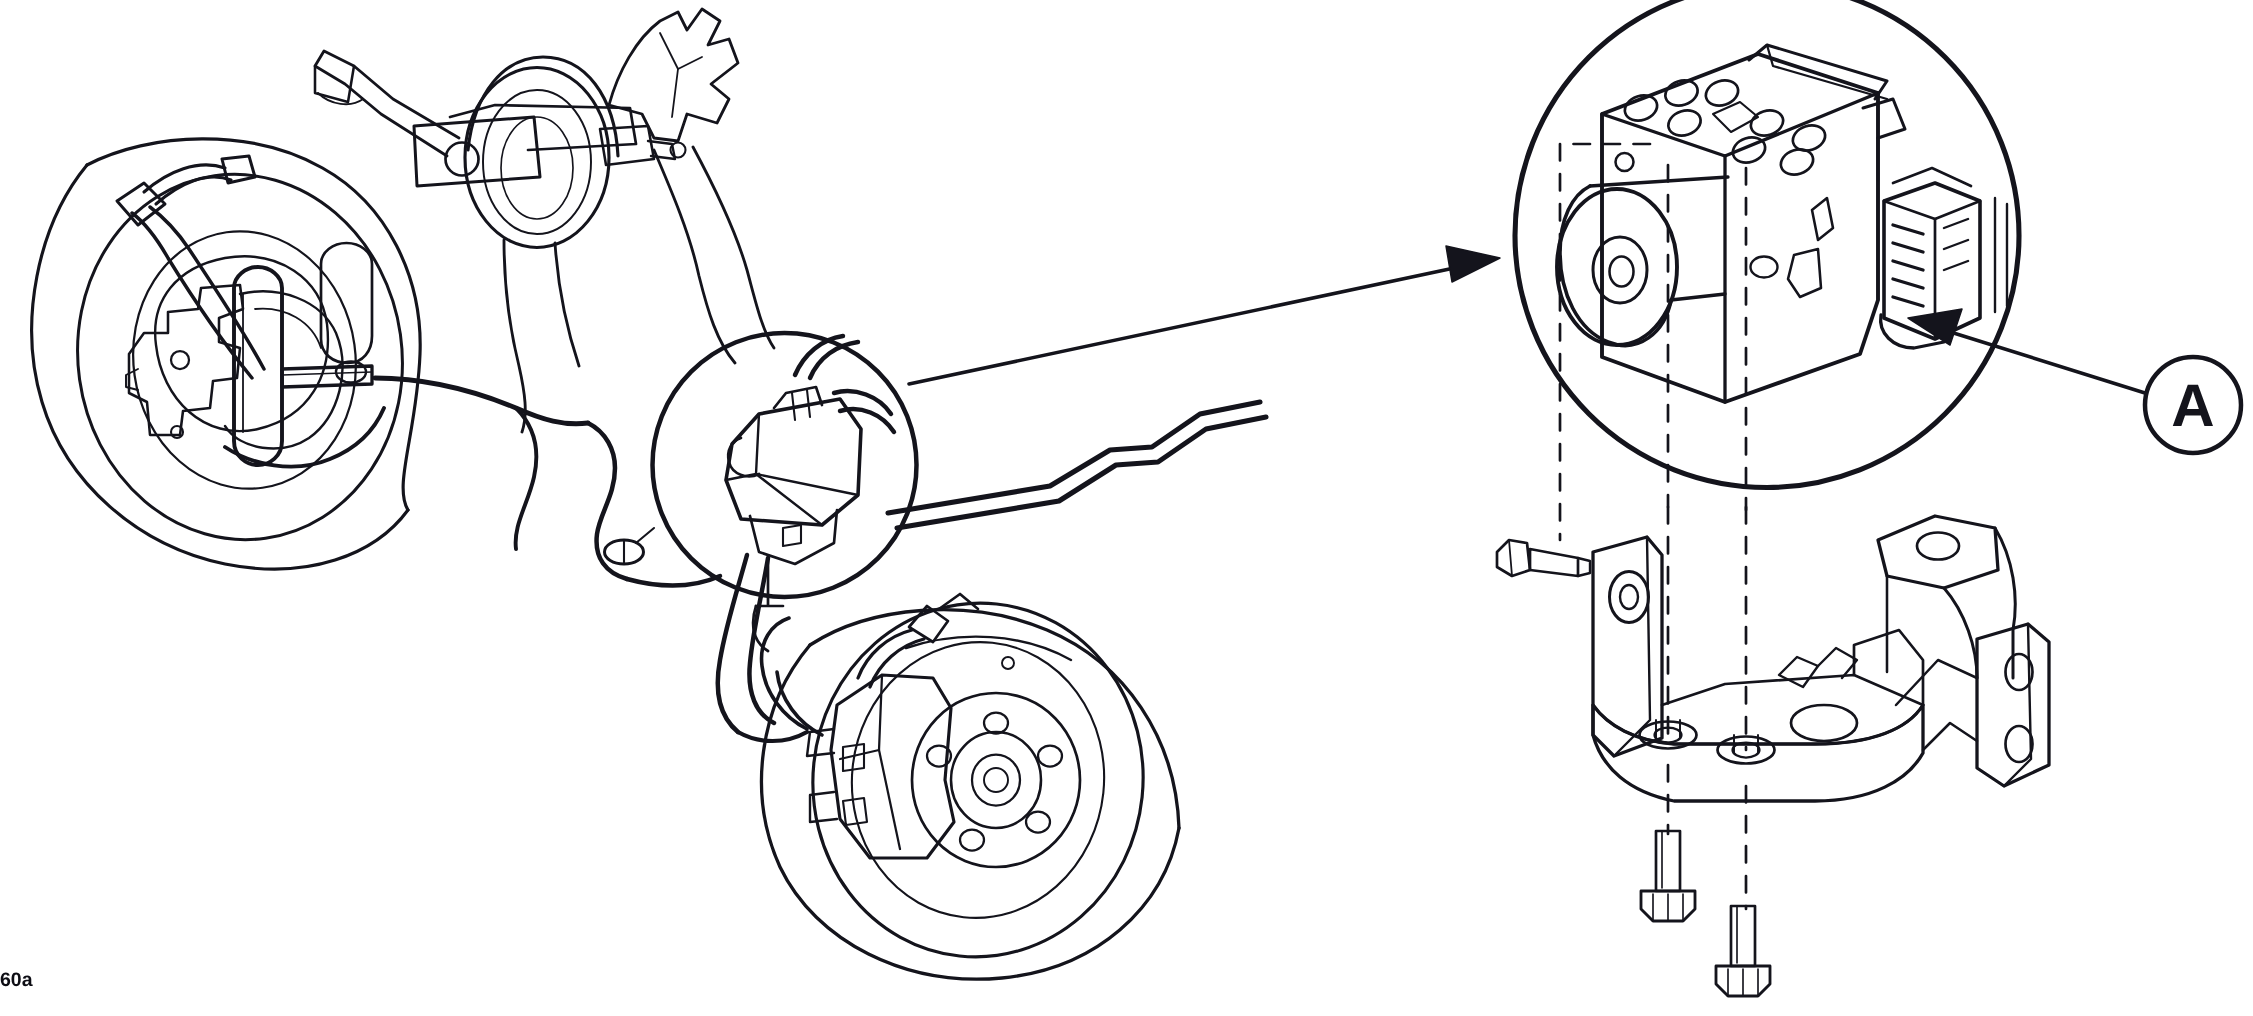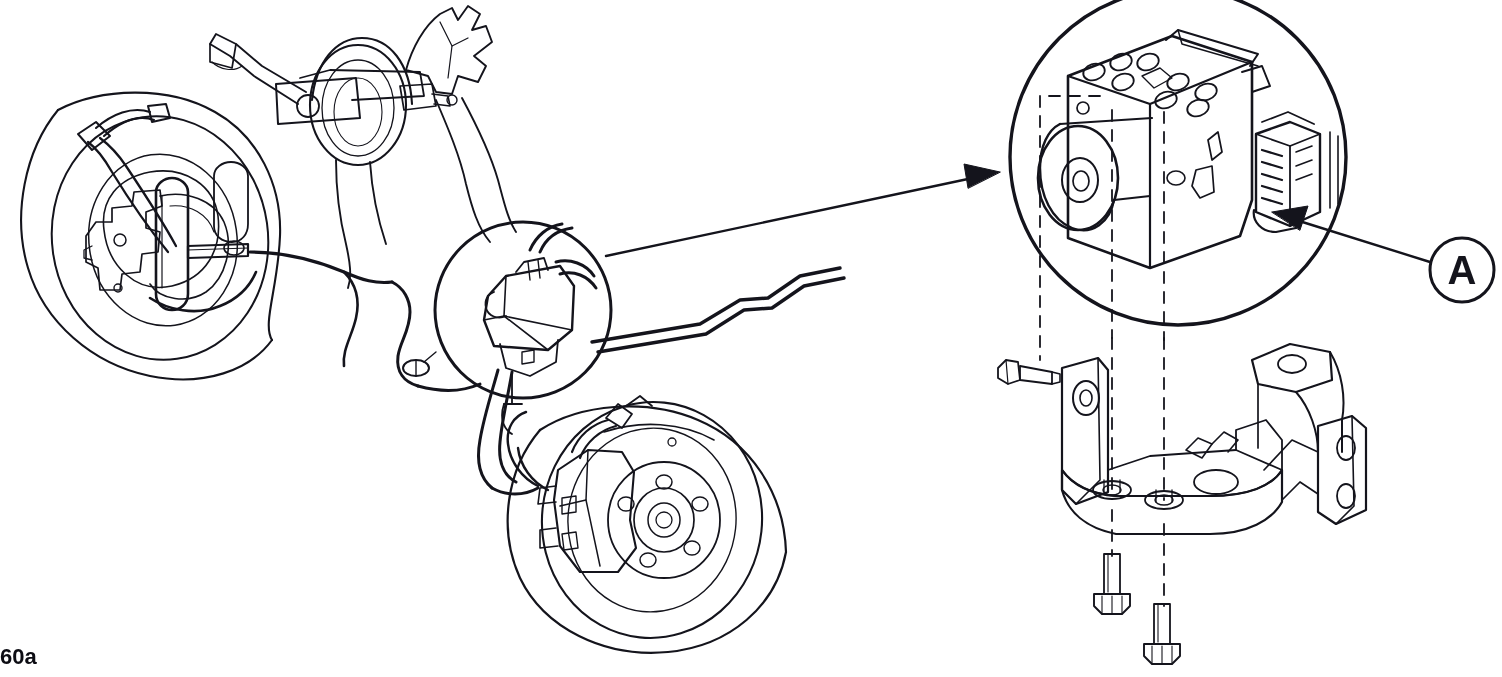--- a/index.html
+++ b/index.html
@@ -1,21 +1,21 @@
 <!DOCTYPE html>
 <html><head>
 <meta charset="utf-8">
 <title>ABS Modulator-Control Unit Diagram</title>
 <style>
   html,body{margin:0;padding:0;background:#fff;}
   body{width:1502px;height:677px;overflow:hidden;
        font-family:"Liberation Sans", sans-serif;}
   #stage{position:relative;width:1502px;height:677px;background:#ffffff;}
   #art{position:absolute;left:0;top:0;width:1502px;height:677px;}
-  .figno{position:absolute;left:0px;top:646px;font-size:22px;font-weight:bold;
+  .figno{position:absolute;left:0px;top:646px;font-size:13px;font-weight:bold;
          color:#0d0d14;letter-spacing:0px;line-height:1;}
 </style>
 </head>
 <body>
 
 <div id="stage">
 
   <svg id="art" viewBox="0 0 1502 677" xmlns="http://www.w3.org/2000/svg">
 
     <rect x="0" y="0" width="1502" height="677" fill="#ffffff"></rect>

